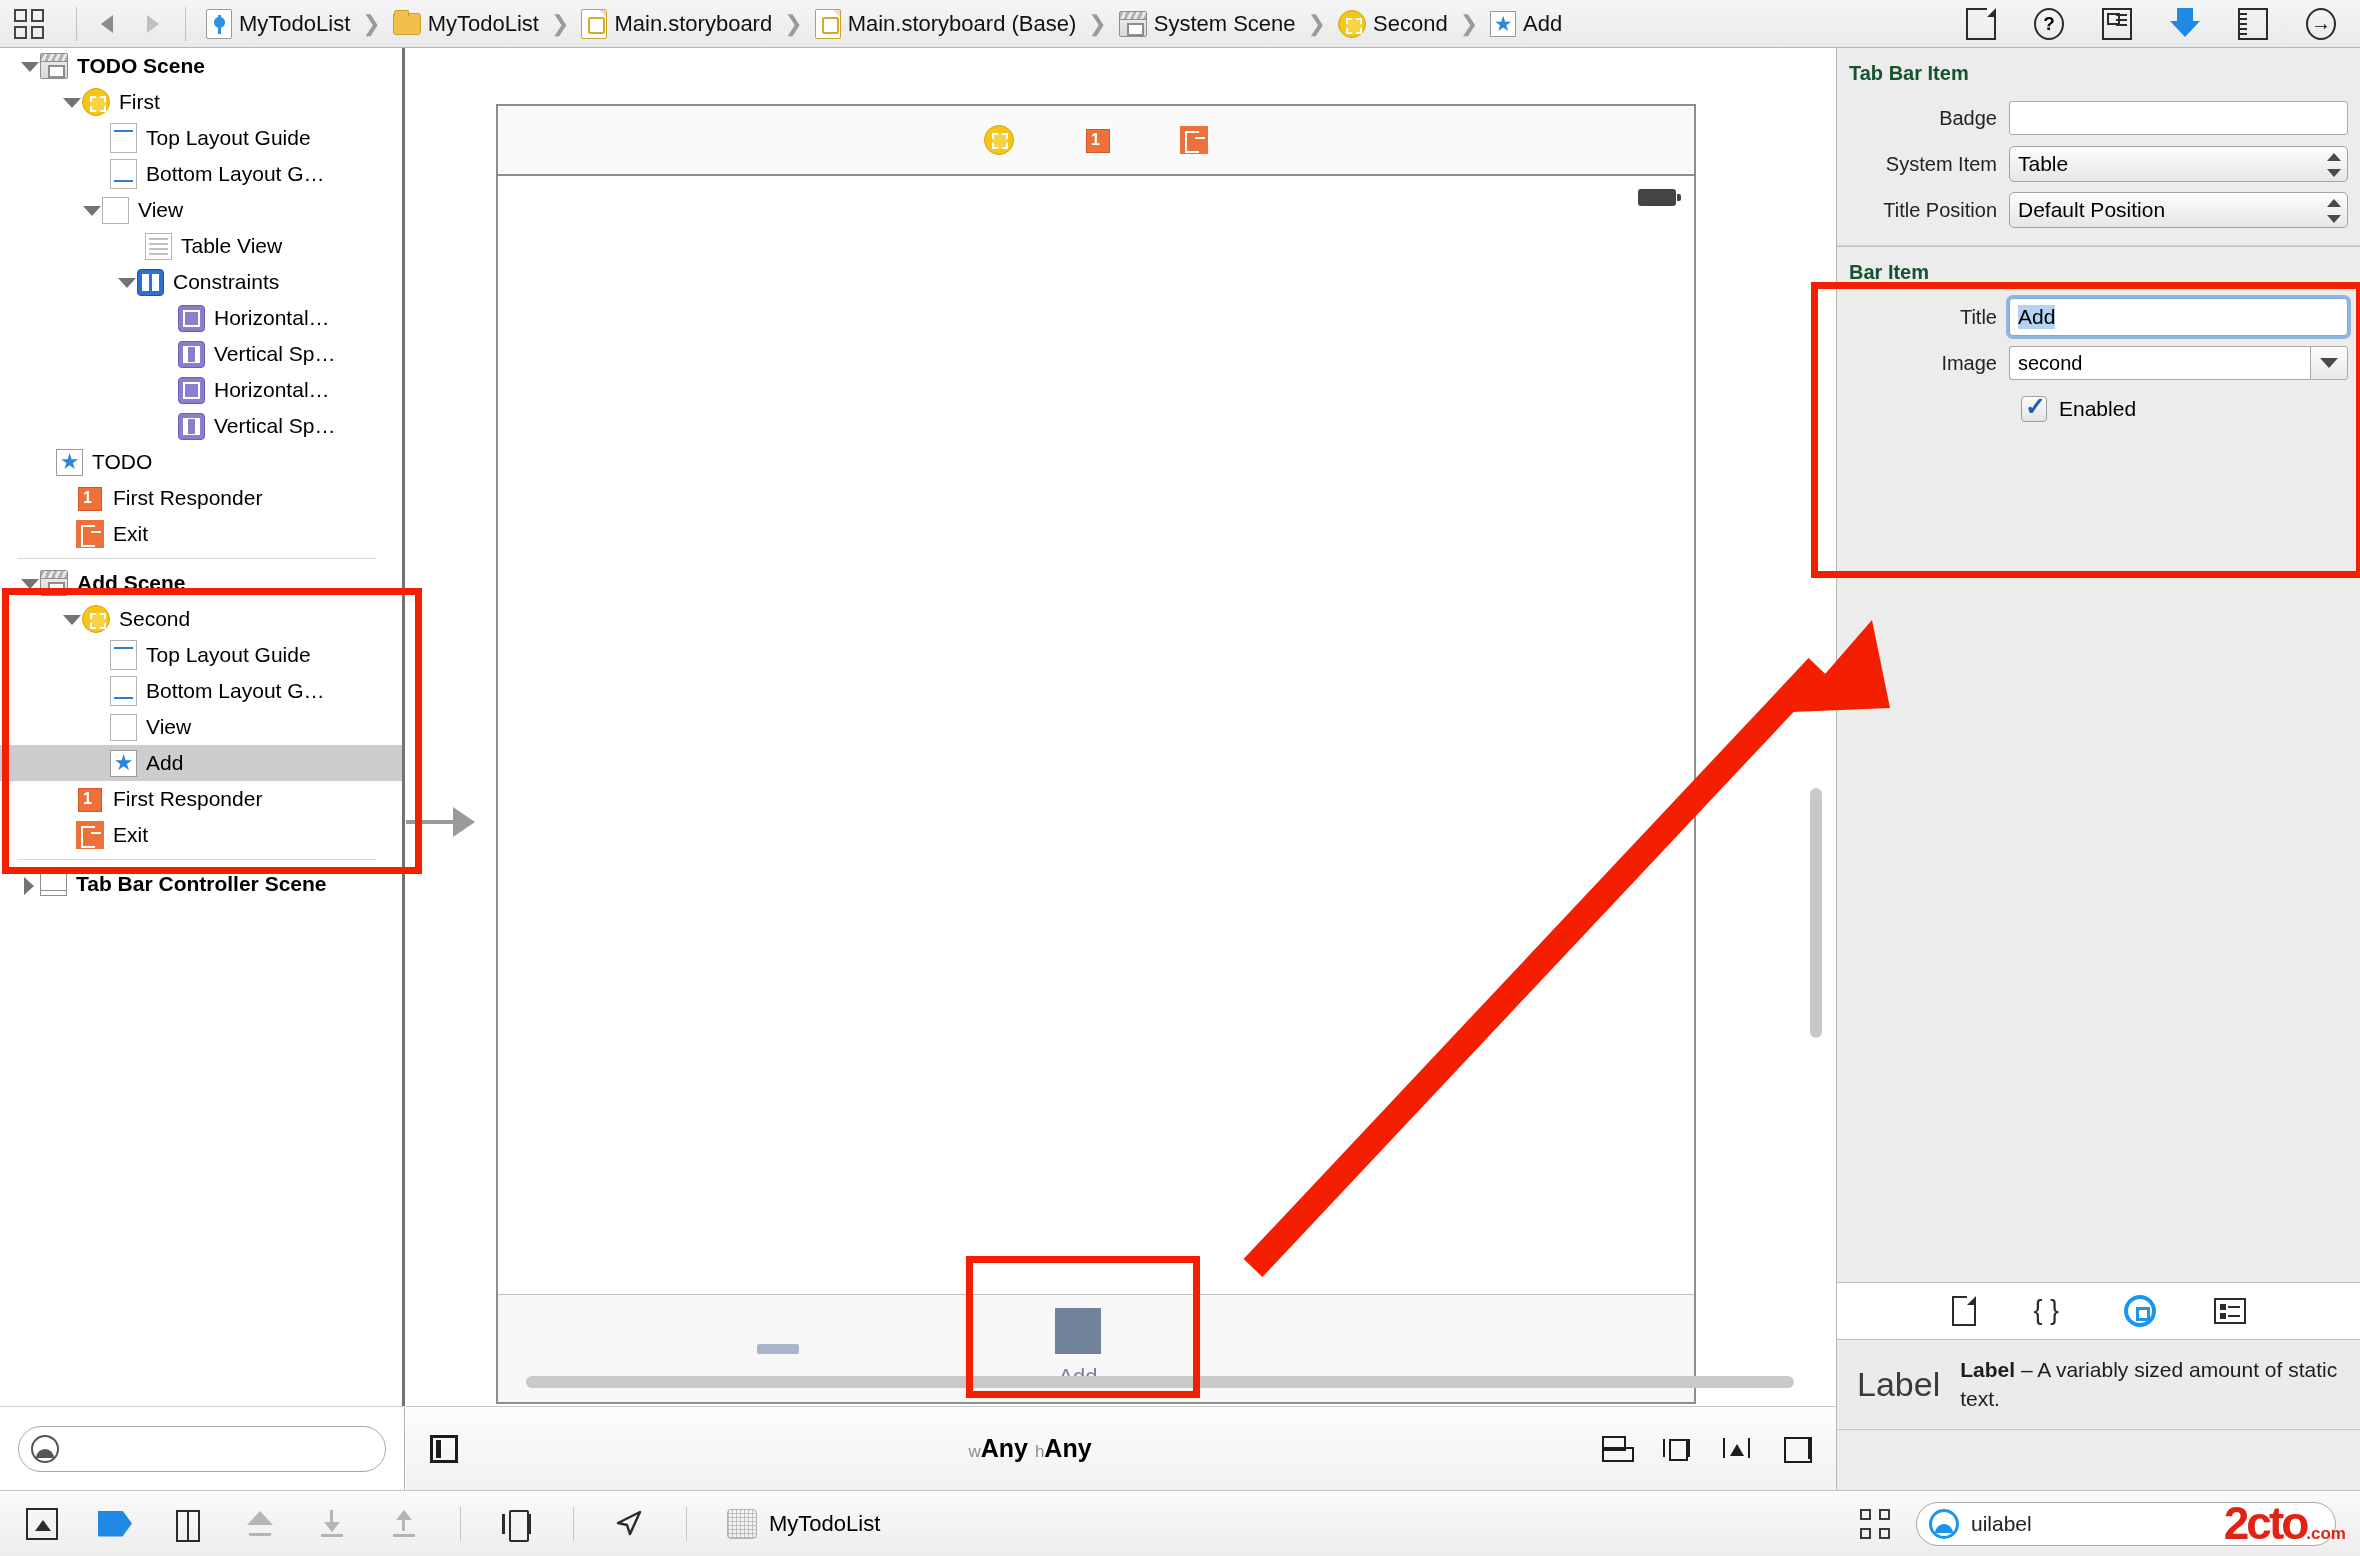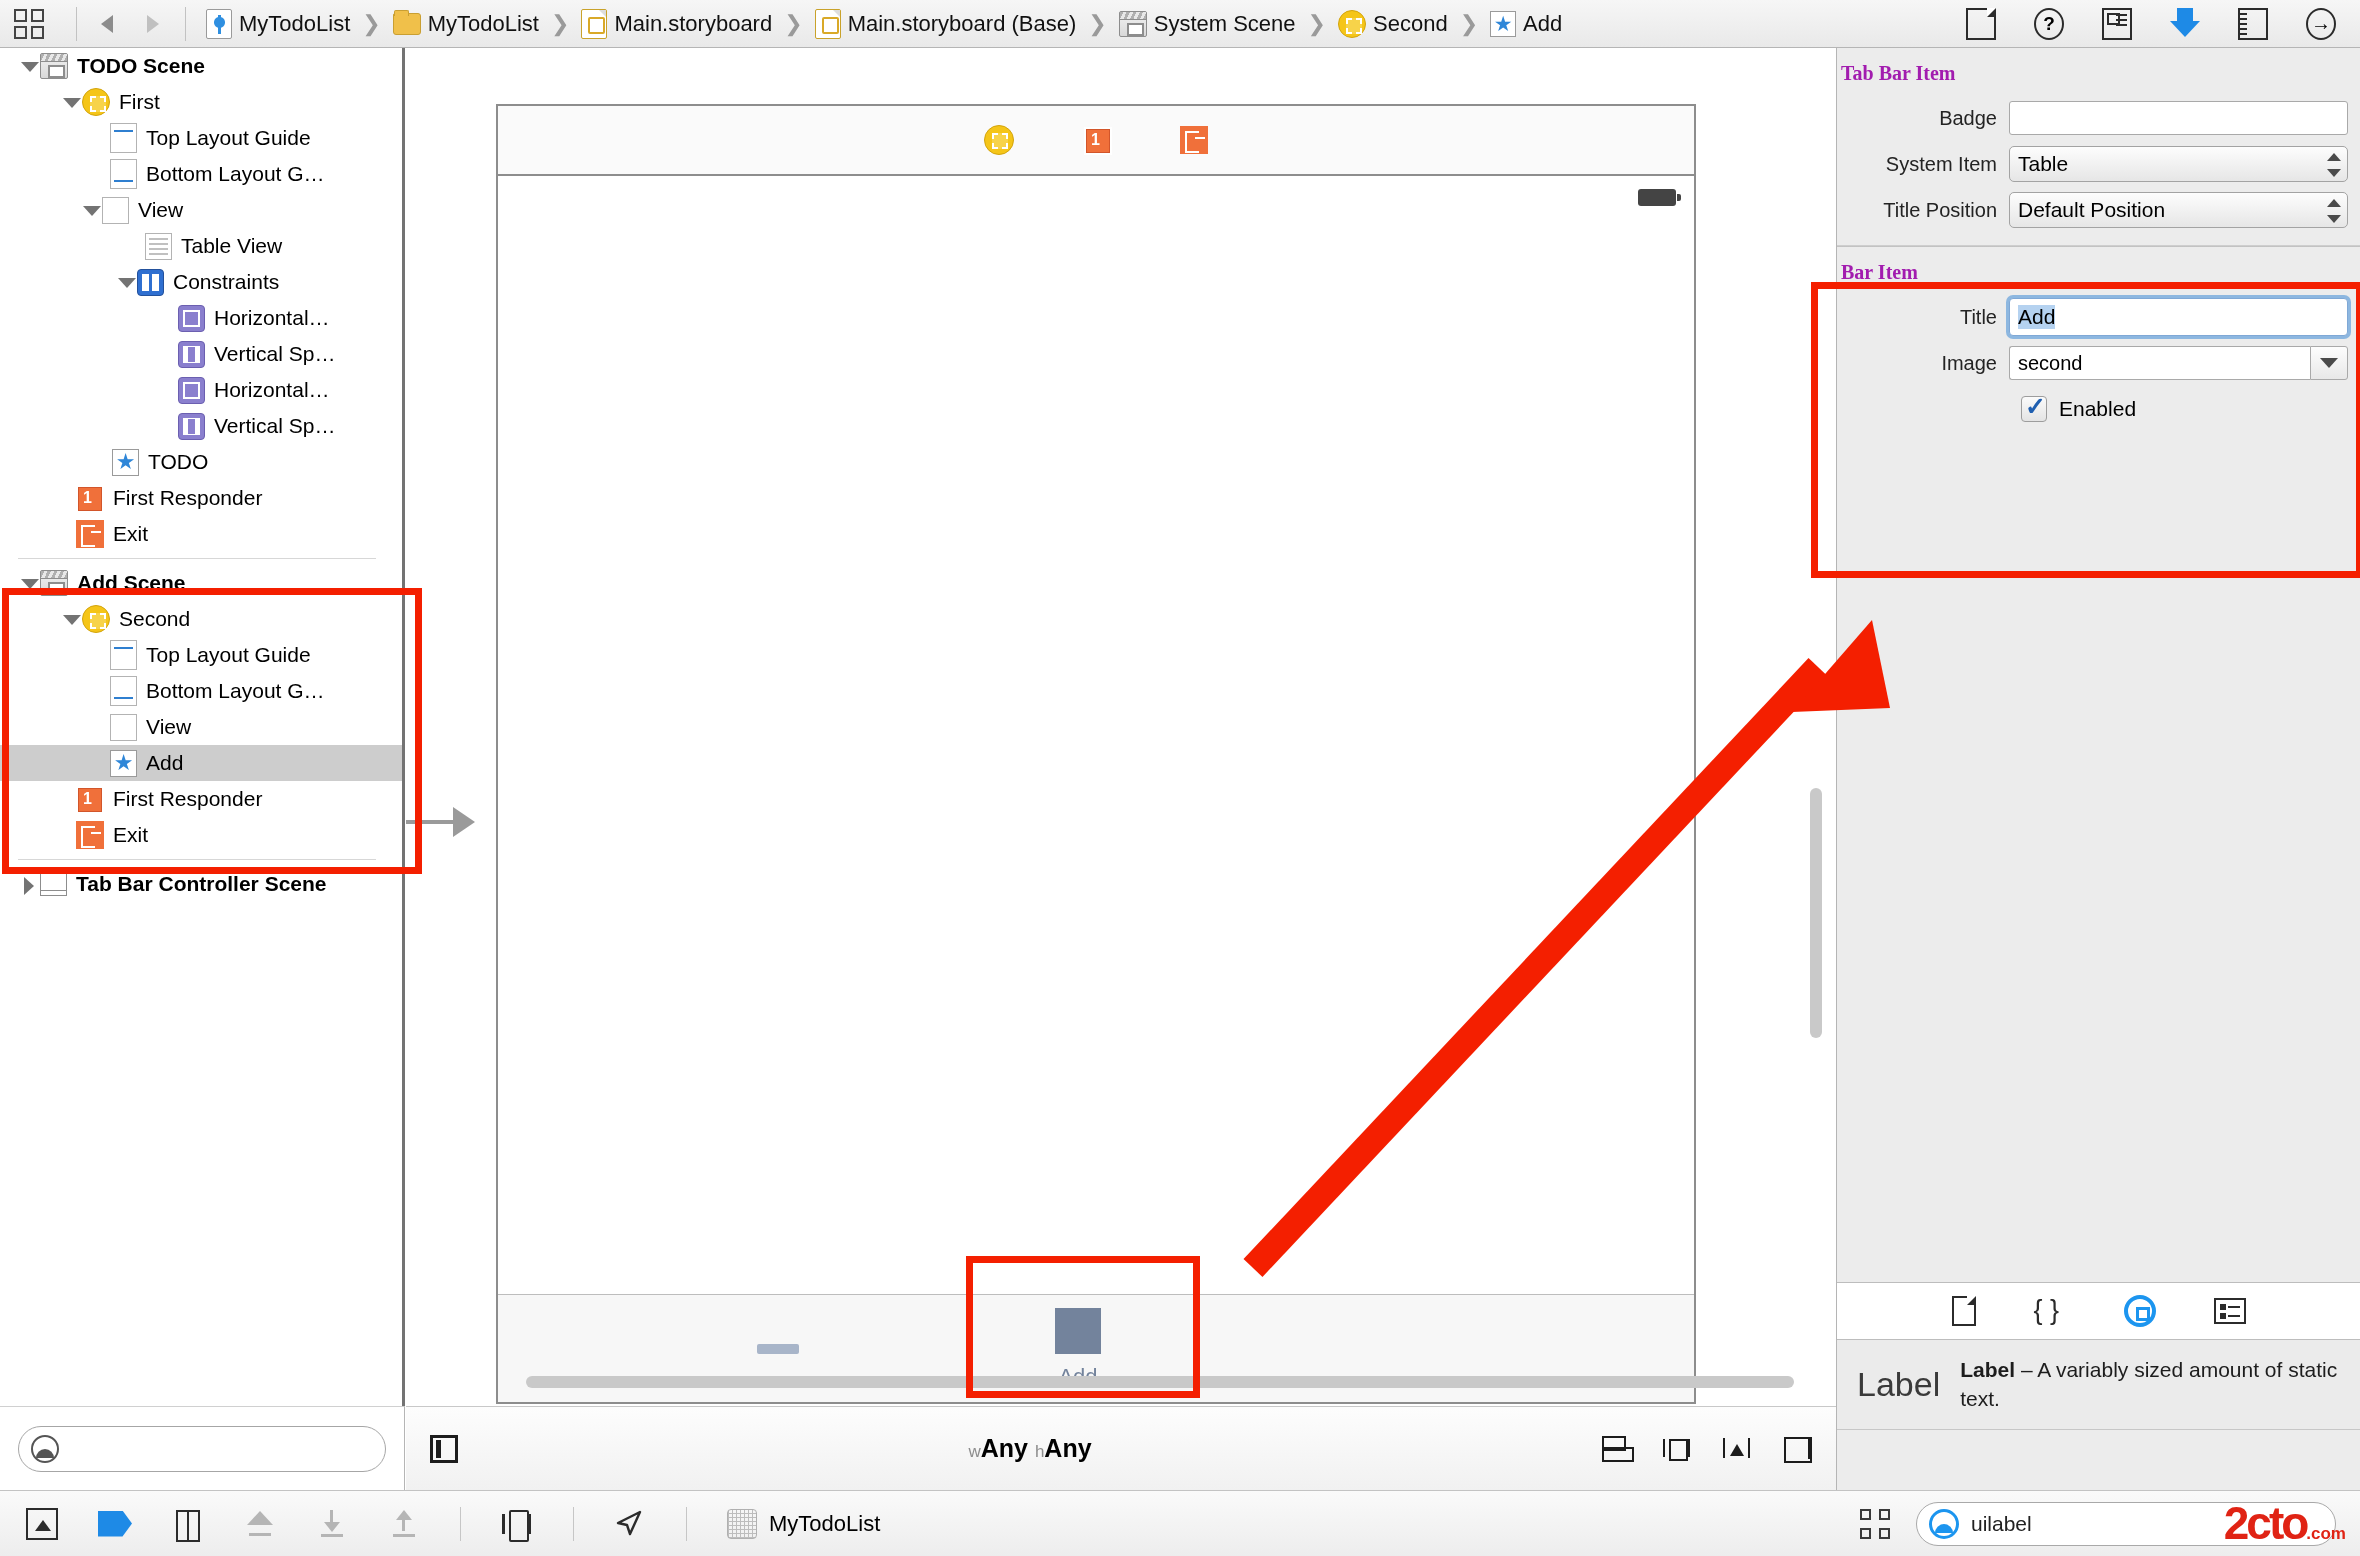--- a/index.html
+++ b/index.html
@@ -241,21 +241,21 @@
   .searchpill .stext{font-size:21px;color:#222;}
   .wm{position:absolute;right:14px;bottom:6px;font-size:46px;font-weight:bold;color:#e02314;
      font-family:"Liberation Sans",sans-serif;letter-spacing:-3px;}
   .wm small{font-size:17px;letter-spacing:0;text-align:right;}
 
   
   .inspector{
     position:absolute; right:0; top:48px; width:524px; bottom:66px;
     background:#ececec; border-left:1px solid #b5b5b5; overflow:hidden;
   }
-  .sect-title{font-size:20px;font-weight:bold;padding:14px 0 10px 4px;color:#a21caf;font-family:Liberation Serif, serif;}
+  .sect-title{font-size:20px;font-weight:bold;padding:14px 0 10px 12px;color:#14532d;}
   .frow{display:flex;align-items:center;height:46px;padding:0 12px 0 0;}
   .frow .flabel{width:172px;text-align:right;padding-right:12px;font-size:20px;color:#232323;flex:none;}
   .ffield{flex:1;height:34px;background:#fff;border:1px solid #a9a9a9;border-radius:3px;
      display:flex;align-items:center;padding:0 8px;font-size:20px;}
   .fpopup{flex:1;height:36px;background:linear-gradient(#fdfdfd,#e6e6e6);border:1px solid #a3a3a3;border-radius:5px;
      display:flex;align-items:center;padding:0 8px;font-size:21px;position:relative;}
   .stepper{position:absolute;right:6px;top:6px;width:14px;height:24px;}
   .stepper::before{content:"";position:absolute;left:0;top:0;border-left:7px solid transparent;border-right:7px solid transparent;border-bottom:8px solid #4a4a4a;}
   .stepper::after{content:"";position:absolute;left:0;bottom:0;border-left:7px solid transparent;border-right:7px solid transparent;border-top:8px solid #4a4a4a;}
   .fcombo{flex:1;height:34px;display:flex;align-items:stretch;}
@@ -422,21 +422,21 @@
           <span></span>
         </span>
       <span class="lbl">Horizontal…</span>
     </div>
     <div class="row" style="padding-left:178px">
       <span class="i-cons2 v">
           <span></span>
         </span>
       <span class="lbl">Vertical Sp…</span>
     </div>
-    <div class="row" style="padding-left:112px">
+    <div class="row" style="padding-left:56px">
       <span class="i-star"></span>
       <span class="lbl">TODO</span>
     </div>
     <div class="row" style="padding-left:74px">
       <span class="i-fr">
           <span>1</span>
         </span>
       <span class="lbl">First Responder</span>
     </div>
     <div class="row" style="padding-left:76px">

